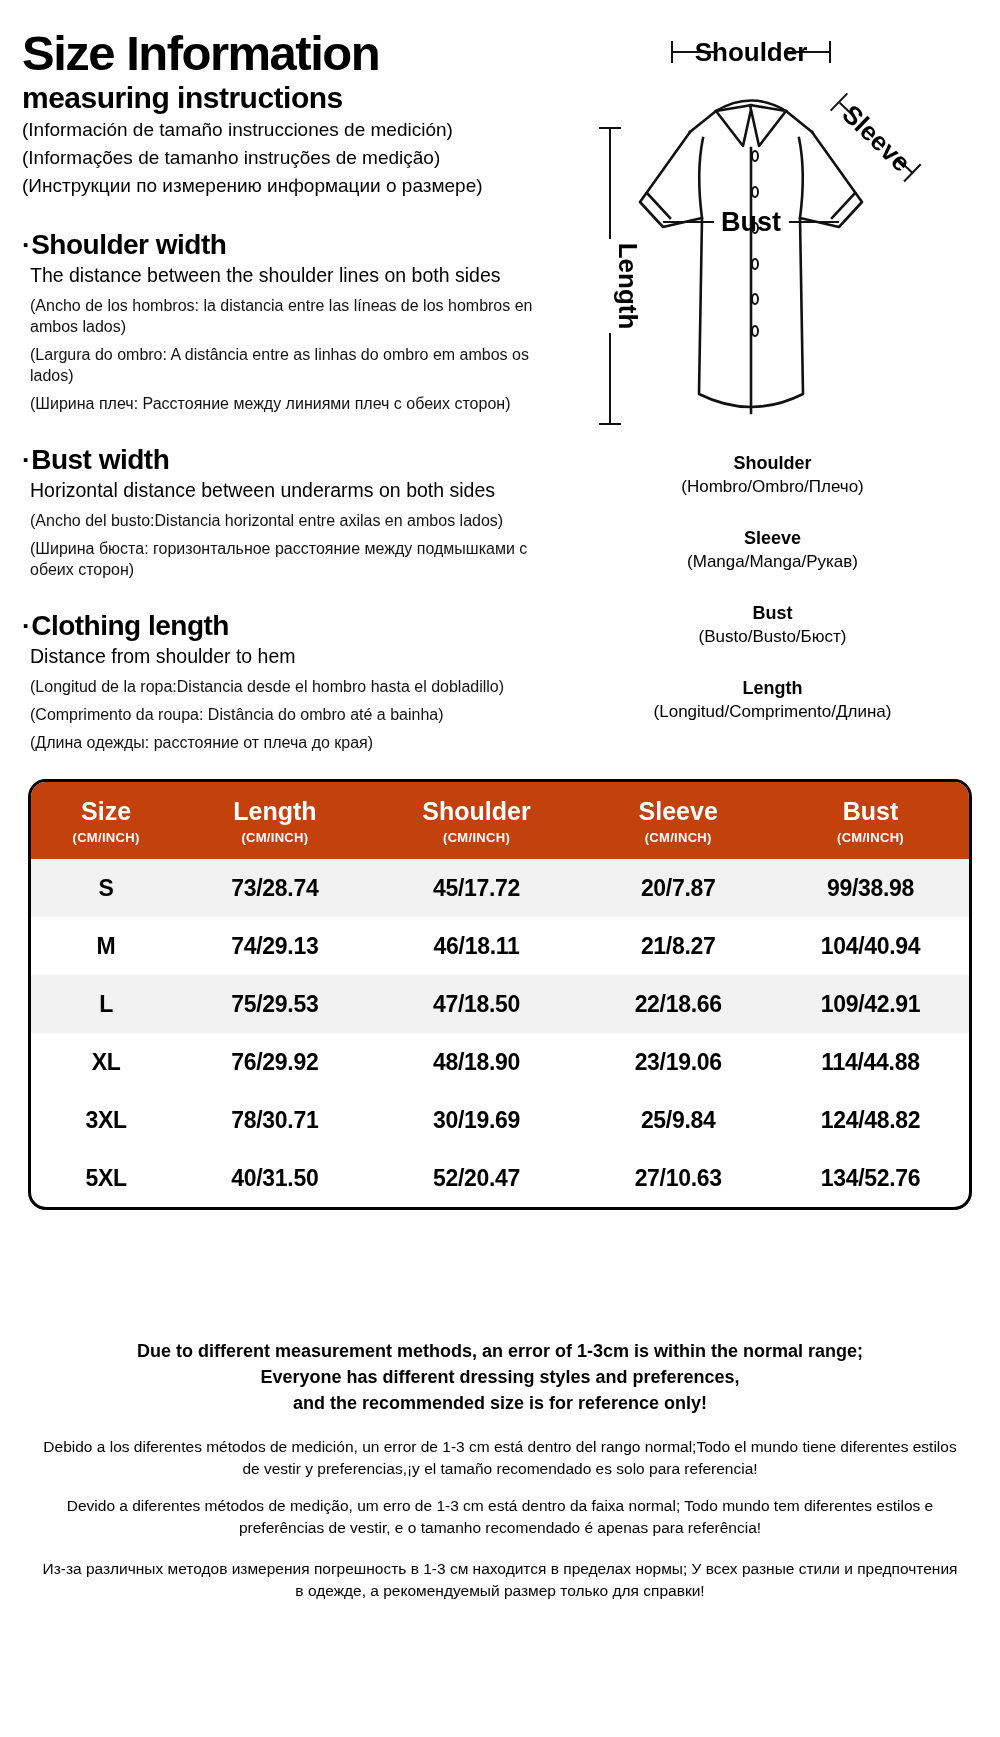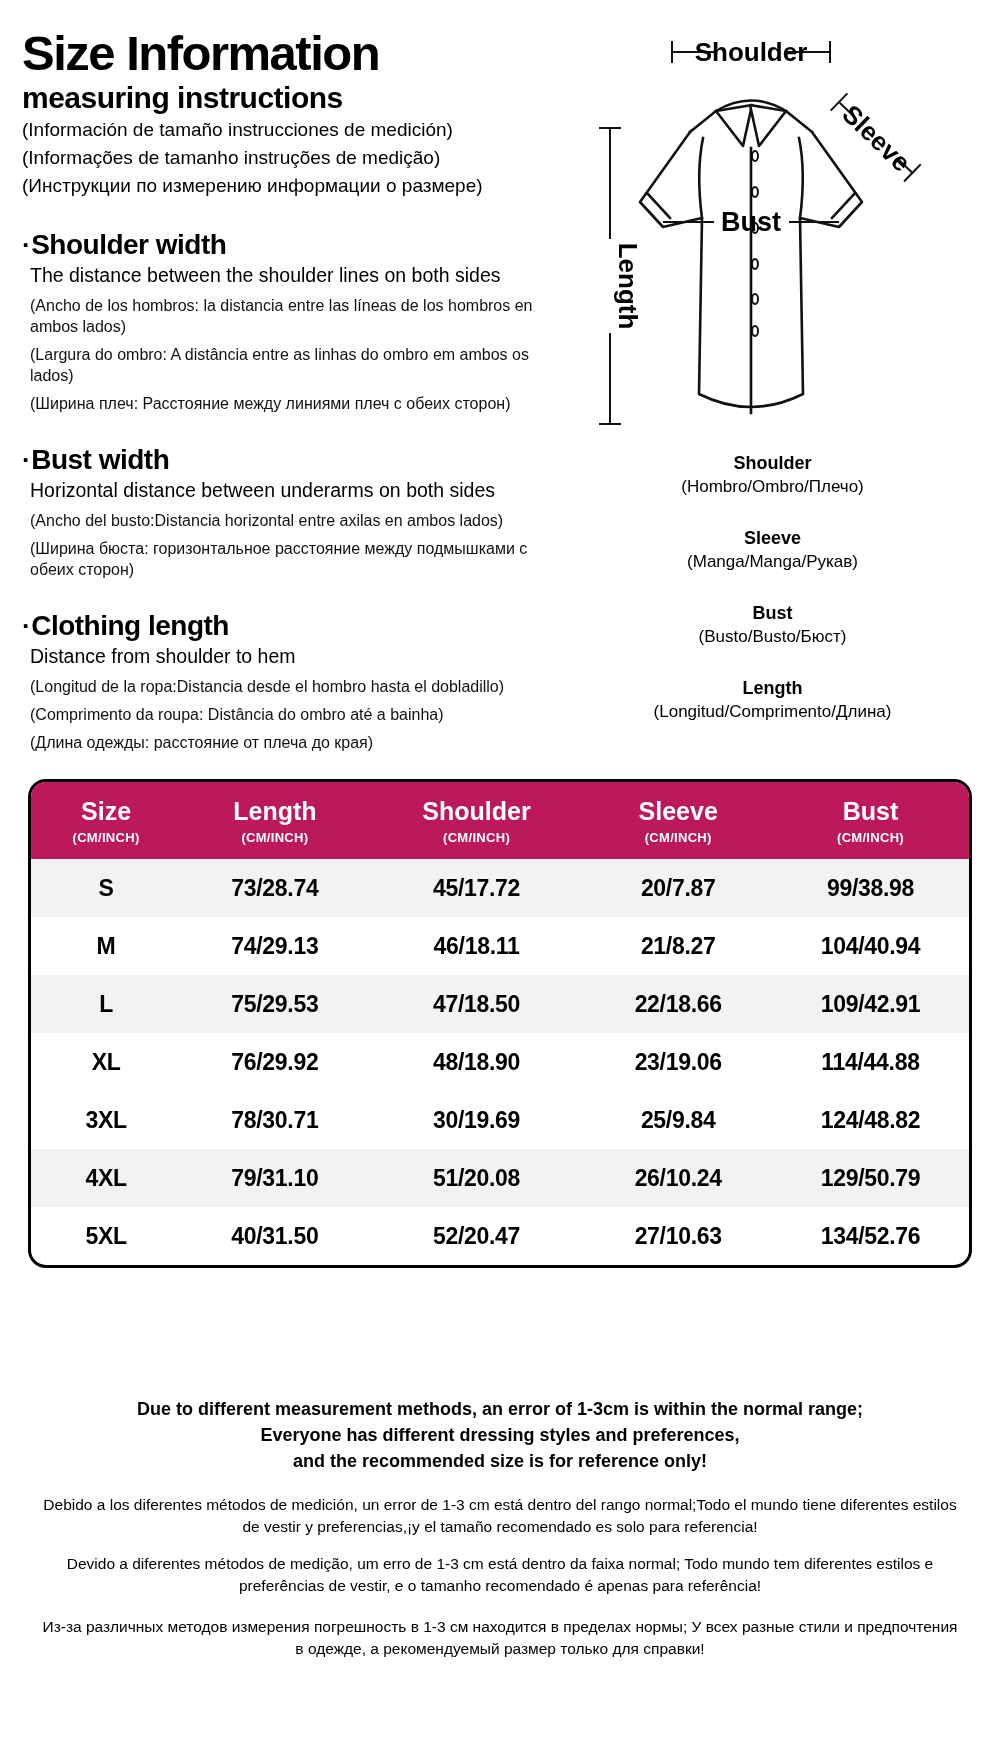--- a/index.html
+++ b/index.html
@@ -27,21 +27,21 @@
   svg text{font-family:"Liberation Sans", sans-serif;}
 
   .legend{margin-top:14px;text-align:center;}
   .legend-group{margin-bottom:29px;}
   .legend-term{font-size:18px;font-weight:700;line-height:23px;}
   .legend-trans{font-size:17px;line-height:23px;}
 
   .table-wrap{margin:26px 28px 0 28px;border:3px solid #000;border-radius:18px;overflow:hidden;background:#fff;}
   table{width:100%;border-collapse:collapse;table-layout:fixed;}
   col.c1{width:16%;} col.c2{width:20%;} col.c3{width:23%;} col.c4{width:20%;} col.c5{width:21%;}
-  thead th{background:#be185d;color:#fff;padding:15px 0 13px 0;font-weight:700;}
+  thead th{background:#c2410c;color:#fff;padding:15px 0 13px 0;font-weight:700;}
   .col-name{font-size:25px;line-height:28px;}
   .col-unit{font-size:13px;line-height:16px;margin-top:5px;letter-spacing:0.3px;}
   tbody td{height:56px;text-align:center;vertical-align:middle;font-size:23px;font-weight:700;letter-spacing:-0.3px;}
   tbody tr.shade{background:#f2f2f2;}
 
   .footer{margin-top:128px;text-align:center;}
   .foot-en{font-size:18px;font-weight:700;line-height:26px;}
   .foot-p{font-size:15.5px;line-height:22px;max-width:924px;margin:15px auto 0 auto;}
 </style>
 </head>
@@ -221,27 +221,20 @@
     <td>23/19.06</td>
     <td>114/44.88</td>
   </tr>
         <tr>
     <td>3XL</td>
     <td>78/30.71</td>
     <td>30/19.69</td>
     <td>25/9.84</td>
     <td>124/48.82</td>
   </tr>
-        <tr class="shade">
-    <td>4XL</td>
-    <td>79/31.10</td>
-    <td>51/20.08</td>
-    <td>26/10.24</td>
-    <td>129/50.79</td>
-  </tr>
         <tr>
     <td>5XL</td>
     <td>40/31.50</td>
     <td>52/20.47</td>
     <td>27/10.63</td>
     <td>134/52.76</td>
   </tr>
       </tbody>
   </table>
 </div>

